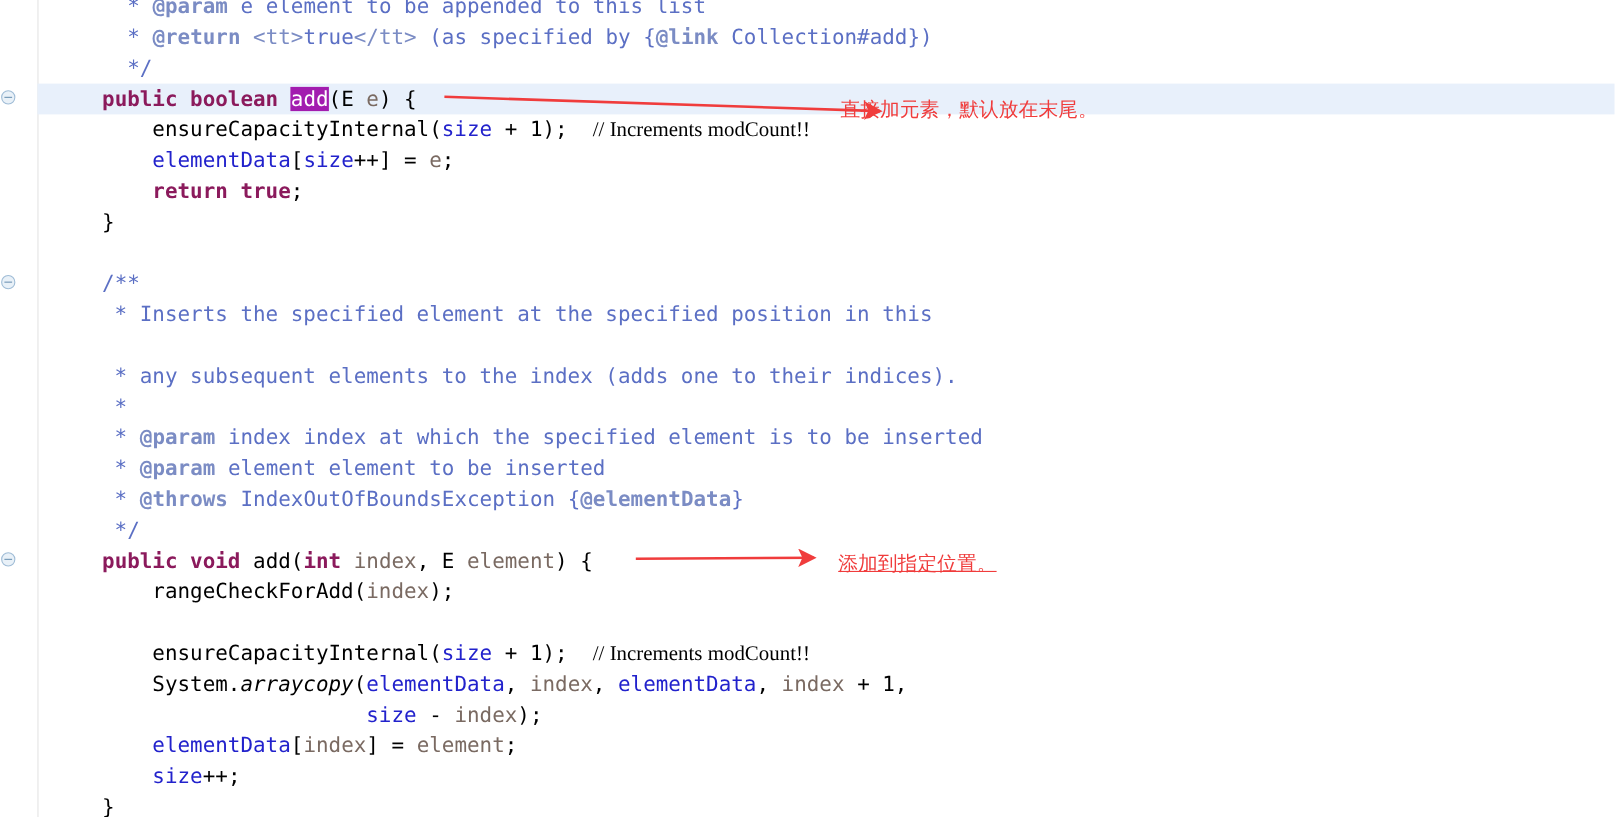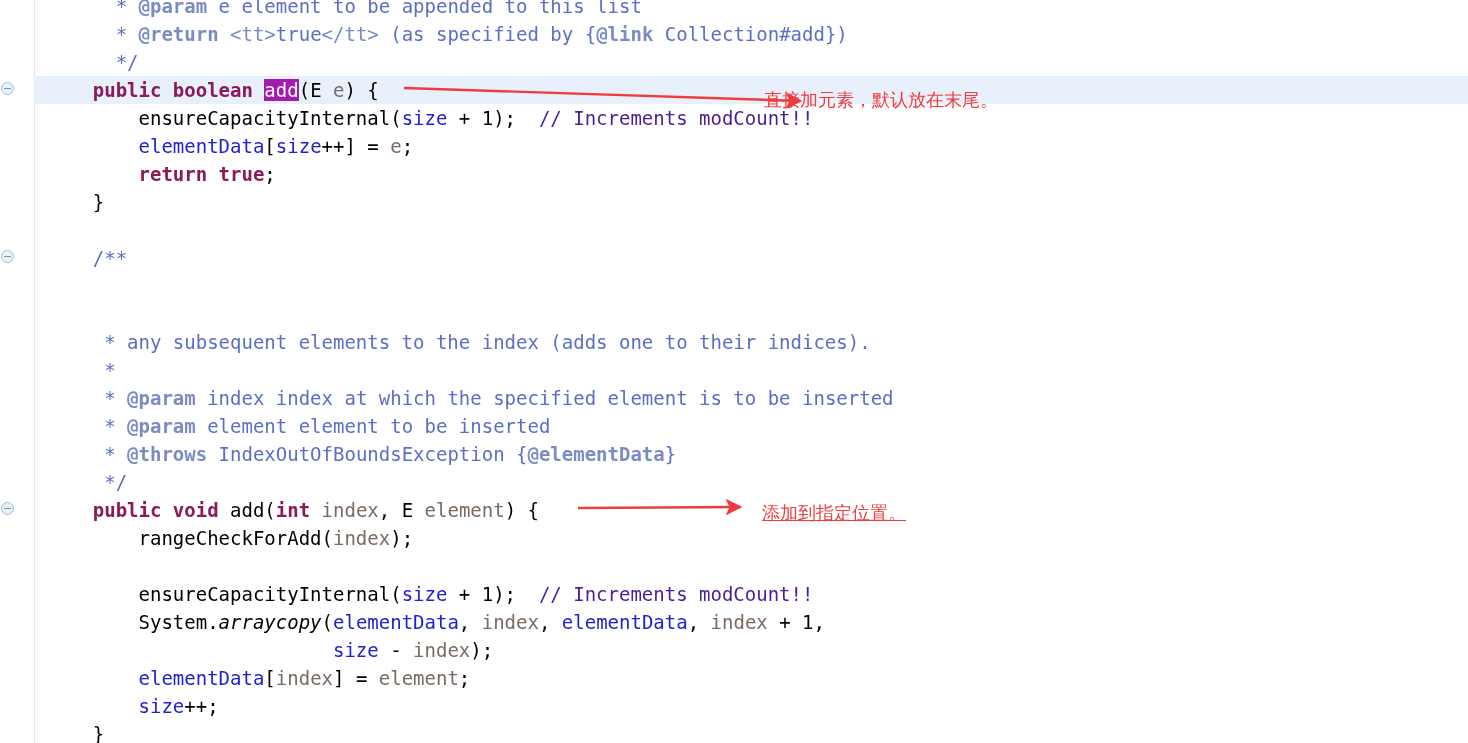--- a/index.html
+++ b/index.html
@@ -65,21 +65,21 @@
     left: 34px;
     width: 1434px;
     height: 28px;
     background: #e8f0fb;
   }
 
   
   .kw        { color: #8b1a5c; font-weight: bold; }
   .field     { color: #2222cc; }
   .param     { color: #7a6a62; }
-  .cmt       { color: #4c1d95; }
+  .cmt       { color: #000000; font-family: Liberation Serif, serif; }
   .jdoc      { color: #5b6fc4; }
   .jdoc-tag  { color: #7b8cc4; font-weight: bold; }
   .jdoc-html { color: #7b8cc4; }
   .ital      { font-style: italic; color: #000000; }
   .plain     { color: #000000; }
   .sel       { background: #a21caf; color: #ffffff; }
 
   
   .annotation {
     position: absolute;
@@ -107,21 +107,21 @@
       <div class="code-line" style="top: 20px; padding-left: 47px;"><span class="ind">      </span><span class="jdoc">* </span><span class="jdoc-tag">@return</span><span class="jdoc-html"> &lt;tt&gt;</span><span class="jdoc">true</span><span class="jdoc-html">&lt;/tt&gt;</span><span class="jdoc"> (as specified by {</span><span class="jdoc-tag">@link</span><span class="jdoc"> Collection#add})</span></div>
       <div class="code-line" style="top: 48px; padding-left: 47px;"><span class="ind">      </span><span class="jdoc">*/</span></div>
       <div class="line-highlight" style="top: 76px;"></div>
       <div class="code-line" style="top: 76px; padding-left: 47px;"><span class="ind">    </span><span class="kw">public boolean </span><span class="sel">add</span><span class="plain">(E </span><span class="param">e</span><span class="plain">) {</span></div>
       <div class="code-line" style="top: 104px; padding-left: 47px;"><span class="ind">        </span><span class="plain">ensureCapacityInternal(</span><span class="field">size</span><span class="plain"> + 1);  </span><span class="cmt">// Increments modCount!!</span></div>
       <div class="code-line" style="top: 132px; padding-left: 47px;"><span class="ind">        </span><span class="field">elementData</span><span class="plain">[</span><span class="field">size</span><span class="plain">++] = </span><span class="param">e</span><span class="plain">;</span></div>
       <div class="code-line" style="top: 160px; padding-left: 47px;"><span class="ind">        </span><span class="kw">return true</span><span class="plain">;</span></div>
       <div class="code-line" style="top: 188px; padding-left: 47px;"><span class="ind">    </span><span class="plain">}</span></div>
       <div class="code-line" style="top: 216px; padding-left: 47px;"><span class="plain"></span></div>
       <div class="code-line" style="top: 244px; padding-left: 47px;"><span class="ind">    </span><span class="jdoc">/**</span></div>
-      <div class="code-line" style="top: 272px; padding-left: 47px;"><span class="ind">     </span></div>
+      <div class="code-line" style="top: 272px; padding-left: 47px;"><span class="ind">     </span><span class="jdoc">* Inserts the specified element at the specified position in this</span></div>
       <div class="code-line" style="top: 300px; padding-left: 47px;"><span class="ind">     </span></div>
       <div class="code-line" style="top: 328px; padding-left: 47px;"><span class="ind">     </span><span class="jdoc">* any subsequent elements to the index (adds one to their indices).</span></div>
       <div class="code-line" style="top: 356px; padding-left: 47px;"><span class="ind">     </span><span class="jdoc">*</span></div>
       <div class="code-line" style="top: 384px; padding-left: 47px;"><span class="ind">     </span><span class="jdoc">* </span><span class="jdoc-tag">@param</span><span class="jdoc"> index index at which the specified element is to be inserted</span></div>
       <div class="code-line" style="top: 412px; padding-left: 47px;"><span class="ind">     </span><span class="jdoc">* </span><span class="jdoc-tag">@param</span><span class="jdoc"> element element to be inserted</span></div>
       <div class="code-line" style="top: 440px; padding-left: 47px;"><span class="ind">     </span><span class="jdoc">* </span><span class="jdoc-tag">@throws</span><span class="jdoc"> IndexOutOfBoundsException {</span><span class="jdoc-tag">@elementData</span><span class="jdoc">}</span></div>
       <div class="code-line" style="top: 468px; padding-left: 47px;"><span class="ind">     </span><span class="jdoc">*/</span></div>
       <div class="code-line" style="top: 496px; padding-left: 47px;"><span class="ind">    </span><span class="kw">public void </span><span class="plain">add(</span><span class="kw">int</span><span class="plain"> </span><span class="param">index</span><span class="plain">, E </span><span class="param">element</span><span class="plain">) {</span></div>
       <div class="code-line" style="top: 524px; padding-left: 47px;"><span class="ind">        </span><span class="plain">rangeCheckForAdd(</span><span class="param">index</span><span class="plain">);</span></div>
       <div class="code-line" style="top: 552px; padding-left: 47px;"><span class="plain"></span></div>

